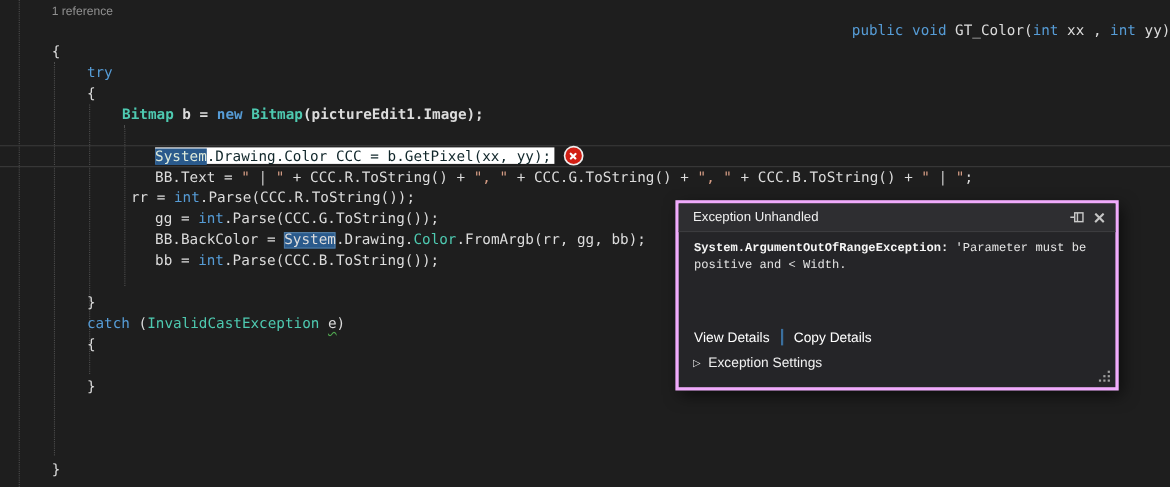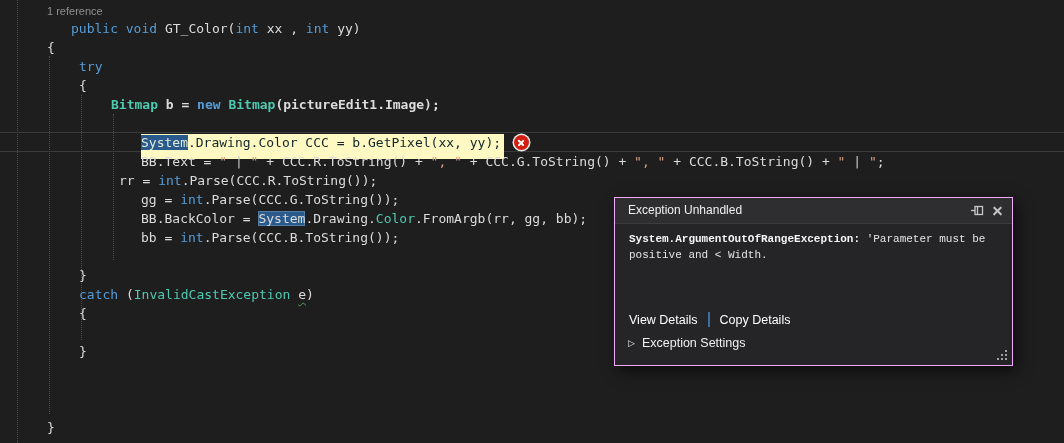--- a/index.html
+++ b/index.html
@@ -14,38 +14,38 @@
             font-size:11px;color:#909090;}
   
   #code{position:absolute;left:0;top:19px;right:0;}
   .cl{height:19px;line-height:19px;font-size:13px;color:#dcdcdc;white-space:pre;}
   .tok{white-space:pre;}
   .kw{color:#569cd6;}
   .ty{color:#4ec9b0;}
   .str{color:#d69d85;}
   .pipe{color:#c8c8c8;}
   .pl{color:#dcdcdc;}
-  .hl-bg{display:inline-block;height:25px;line-height:17px;background:#fef9c3;
+  .hl-bg{display:inline-block;height:15px;line-height:17px;background:#ffffff;
          padding:0 3px 0 0;vertical-align:top;margin-top:1px;}
   .sysw{background:#2a5a8c;color:#ddeada;}
   .dk{color:#10262a;}
   .sysbox{background:#2a5a8c;box-shadow:inset 0 0 0 1px #517ca3;color:#dcdcdc;}
   .sq{text-decoration:underline;text-decoration-style:wavy;text-decoration-color:#4fa64f;
       text-decoration-thickness:1px;text-underline-offset:3px;}
   
   .err-icon{position:relative;display:inline-block;width:15px;height:15px;border-radius:50%;
             background:#d21f14;box-shadow:0 0 0 1.5px #eeeeee;margin-left:10px;
             vertical-align:middle;margin-top:-2px;}
   .err-icon::before,.err-icon::after{content:"";position:absolute;left:3.4px;top:6.7px;
             width:8.2px;height:1.8px;background:#ffffff;border-radius:1px;}
   .err-icon::before{transform:rotate(45deg);}
   .err-icon::after{transform:rotate(-45deg);}
   
-  .popup{position:absolute;left:614px;top:197px;width:397px;height:167px;background:#252528;
-         border:1px solid #f0abfc;box-shadow:4px 5px 14px rgba(0,0,0,.6);
+  .popup{position:absolute;left:614px;top:182px;width:397px;height:167px;background:#252528;
+         border:3px solid #f0abfc;box-shadow:4px 5px 14px rgba(0,0,0,.6);
          font-family:"Liberation Sans",sans-serif;}
   .p-title{position:absolute;left:0;top:0;right:0;height:25px;background:#2e2e31;
            border-bottom:1px solid #3c3c3f;}
   .p-title-text{position:absolute;left:13px;top:0;line-height:25px;font-size:12px;color:#f0f0f0;}
   .p-btn{position:absolute;top:5px;width:17px;height:16px;background:none;border:none;
          padding:0;cursor:pointer;}
   .p-pin{right:26px;}
   .p-close{right:6px;}
   .x-icon{position:relative;display:block;width:17px;height:16px;}
   .x-icon::before,.x-icon::after{content:"";position:absolute;left:3px;top:7px;width:11px;
@@ -76,21 +76,21 @@
   <div class="guide" style="left:49px;top:56px;height:358px;"></div>
   <div class="guide" style="left:81px;top:95px;height:245px;"></div>
   <div class="guide" style="left:113px;top:114px;height:146px;"></div>
 
   <div class="hrule" style="top:132px;"></div>
   <div class="hrule" style="top:151px;"></div>
 
   <div class="codelens">1 reference</div>
 
   <div id="code">
-      <div class="cl" style="padding-left: 71px;"><span class="tok kw">public</span><span class="tok pl"> </span><span class="tok kw">void</span><span class="tok pl"> GT_Color(</span><span class="tok kw">int</span><span class="tok pl"> xx , </span><span class="tok kw">int</span><span class="tok pl"> yy)</span></div>
+      <div class="cl" style="padding-left: 47px; text-align: right;"><span class="tok kw">public</span><span class="tok pl"> </span><span class="tok kw">void</span><span class="tok pl"> GT_Color(</span><span class="tok kw">int</span><span class="tok pl"> xx , </span><span class="tok kw">int</span><span class="tok pl"> yy)</span></div>
       <div class="cl" style="padding-left: 47px;"><span class="tok pl">{</span></div>
       <div class="cl" style="padding-left: 79px;"><span class="tok kw">try</span></div>
       <div class="cl" style="padding-left: 79px;"><span class="tok pl">{</span></div>
       <div class="cl" style="padding-left: 111px; font-weight: bold;"><span class="tok ty">Bitmap</span><span class="tok pl"> b = </span><span class="tok kw">new</span><span class="tok pl"> </span><span class="tok ty">Bitmap</span><span class="tok pl">(pictureEdit1.Image);</span></div>
       <div class="cl" style="padding-left: 0px;"></div>
       <div class="cl" style="padding-left: 141px;"><span class="hl-bg"><span class="tok sysw">System</span><span class="tok dk">.Drawing.Color CCC = b.GetPixel(xx, yy);</span></span><span class="err-icon"></span></div>
       <div class="cl" style="padding-left: 141px;"><span class="tok pl">BB.Text = </span><span class="tok str">" </span><span class="tok pipe">|</span><span class="tok str"> "</span><span class="tok pl"> + CCC.R.ToString() + </span><span class="tok str">", "</span><span class="tok pl"> + CCC.G.ToString() + </span><span class="tok str">", "</span><span class="tok pl"> + CCC.B.ToString() + </span><span class="tok str">" </span><span class="tok pipe">|</span><span class="tok str"> "</span><span class="tok pl">;</span></div>
       <div class="cl" style="padding-left: 119px;"><span class="tok pl">rr = </span><span class="tok kw">int</span><span class="tok pl">.Parse(CCC.R.ToString());</span></div>
       <div class="cl" style="padding-left: 141px;"><span class="tok pl">gg = </span><span class="tok kw">int</span><span class="tok pl">.Parse(CCC.G.ToString());</span></div>
       <div class="cl" style="padding-left: 141px;"><span class="tok pl">BB.BackColor = </span><span class="tok sysbox">System</span><span class="tok pl">.Drawing.</span><span class="tok ty">Color</span><span class="tok pl">.FromArgb(rr, gg, bb);</span></div>

